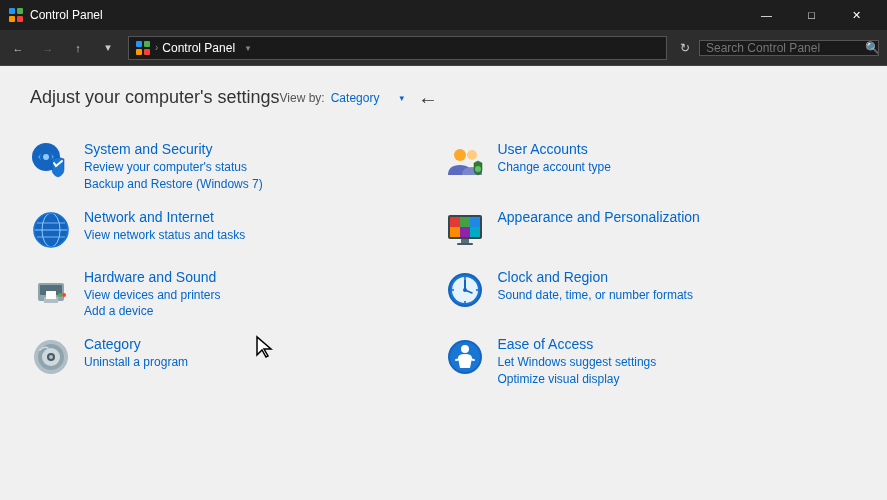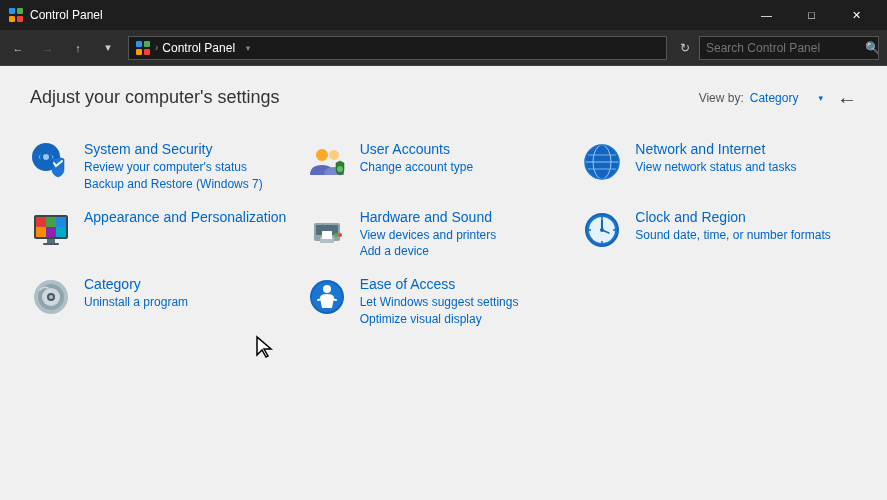--- a/index.html
+++ b/index.html
@@ -121,21 +121,21 @@
       justify-content: center;
       background: transparent;
       border: none;
       color: #cccccc;
       cursor: pointer;
       font-size: 12px;
     }
 
     .search-bar {
       width: 180px;
-      height: 24px;
+      height: 16px;
       background: #1a1a1a;
       border: 1px solid #555;
       display: flex;
       align-items: center;
       padding: 0 6px;
       gap: 4px;
       margin-right: 4px;
     }
     .search-input {
       background: transparent;
@@ -159,21 +159,21 @@
     
     .main-content {
       height: calc(500px - 66px);
       background: #f0f0f0;
       padding: 20px 30px;
       overflow-y: auto;
     }
 
     .content-header {
       display: flex;
-      justify-content: space-between;
+      justify-content: flex-start;
       align-items: center;
       margin-bottom: 24px;
     }
     .page-title {
       font-size: 18px;
       font-weight: 300;
       color: #333333;
     }
     .view-by {
       display: flex;
@@ -199,21 +199,21 @@
     .arrow-indicator {
       margin-left: 8px;
       font-size: 20px;
       color: #333;
       font-weight: bold;
     }
 
     
     .items-grid {
       display: grid;
-      grid-template-columns: 1fr 1fr 1fr;
+      grid-template-columns: 1fr 1fr;
       gap: 0;
     }
 
     .category-item {
       display: flex;
       align-items: flex-start;
       gap: 12px;
       padding: 8px 12px 8px 0;
       min-height: 60px;
     }

